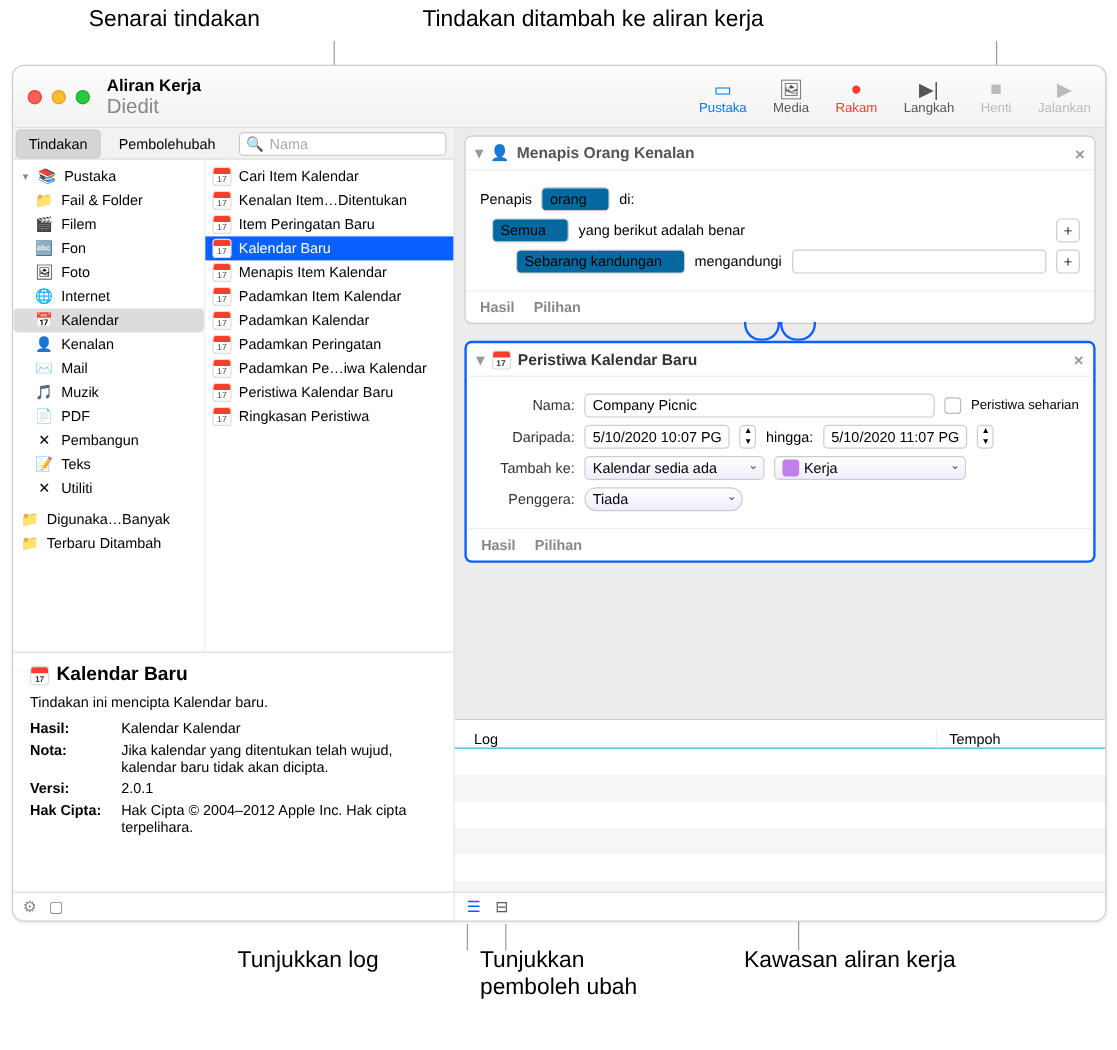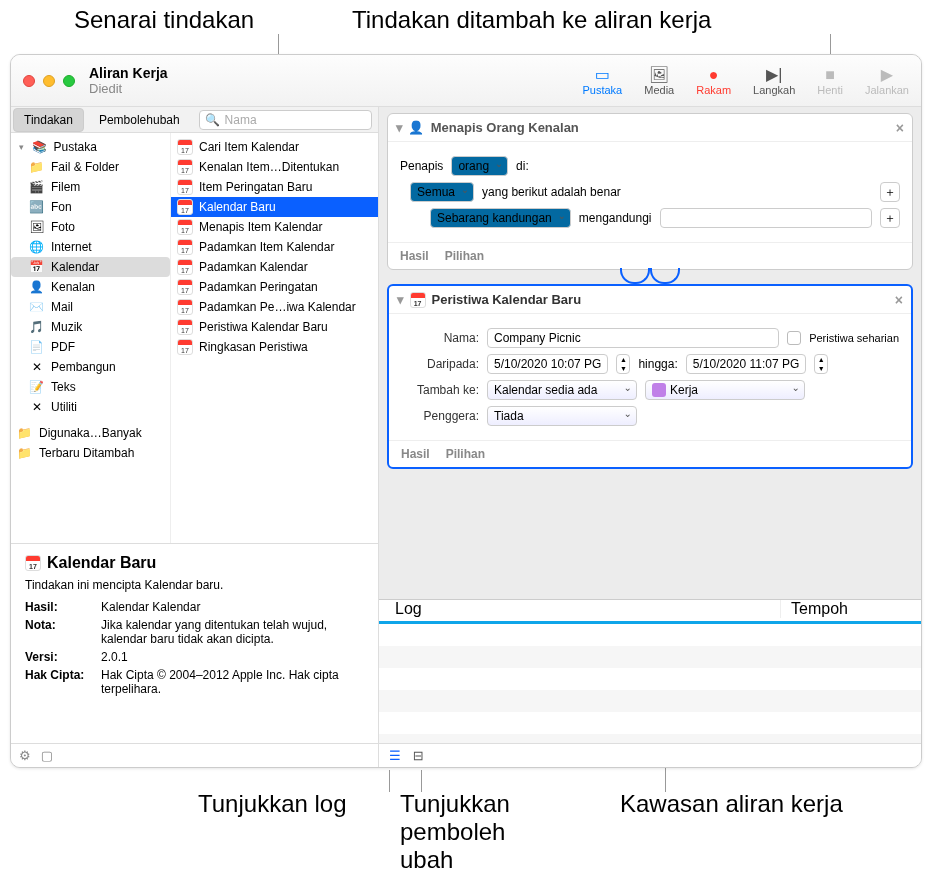--- a/index.html
+++ b/index.html
@@ -7,21 +7,21 @@
   font-family: -apple-system, "Helvetica Neue", Arial, sans-serif;
   font-size: 13px;
   color: #000;
   background: #fff;
   width: 931px;
   height: 875px;
   position: relative;
 }
 .callout {
   position: absolute;
-  font-size: 24px;
+  font-size: 19px;
   color: #000;
 }
 .callout-line {
   position: absolute;
   background: #999;
 }
 .window {
   position: absolute;
   top: 54px;
   left: 10px;
@@ -41,21 +41,21 @@
   background: linear-gradient(#fdfdfd,#f2f2f2);
   border-bottom: 1px solid #ddd;
 }
 .traffic { display: flex; gap: 8px; margin-right: 14px; }
 .tl { width: 12px; height: 12px; border-radius: 50%; }
 .tl.red { background: #ff5f57; border:1px solid #e0443e;}
 .tl.yel { background: #ffbd2e; border:1px solid #dea123;}
 .tl.grn { background: #28c940; border:1px solid #1dad2b;}
 .titlecenter { flex:1; }
 .wtitle { font-weight: 600; font-size: 14px; }
-.wsubtitle { font-size: 13px; color: #888; }
+.wsubtitle { font-size: 17px; color: #888; }
 .toolbar { display: flex; gap: 22px; align-items: center; }
 .tb-item { display:flex; flex-direction:column; align-items:center; font-size:11px; color:#555; }
 .tb-item.blue { color:#007aff; }
 .tb-item.red { color:#ff3b30; }
 .tb-item.grey { color:#bbb; }
 .tb-ico { width:20px; height:18px; display:flex; align-items:center; justify-content:center; font-size:16px; }
 .body { display:flex; height: calc(100% - 52px); }
 .leftpane { width: 368px; border-right:1px solid #ddd; display:flex; flex-direction:column; background:#fff;}
 .tabrow { display:flex; align-items:center; height:26px; border-bottom:1px solid #ddd; background:#f2f2f2;}
 .tab { font-size:12px; padding:4px 10px; border:1px solid #ccc; background:#e8e8e8; border-radius:4px; margin:0 2px;}
@@ -96,21 +96,21 @@
 .acfoot { display:flex; gap:16px; padding:6px 12px; border-top:1px solid #eee; font-size:12px; color:#888; font-weight:600;}
 .chkbox { width:14px; height:14px; border:1px solid #bbb; border-radius:3px; display:inline-block;}
 .connector { width:60px; height:14px; margin:-12px auto 2px auto; position:relative;}
 .connector::before, .connector::after {
   content:""; position:absolute; top:0; width:26px; height:14px;
   border:2px solid #0a60ff; border-top:none; border-radius:0 0 14px 14px;
 }
 .connector::before { left:0; }
 .connector::after { right:0; }
 .logpane { height:168px; border-top:1px solid #ccc; background:#fff; display:flex; flex-direction:column;}
-.loghdr { display:flex; height:24px; border-bottom:3px solid #0ea5e9; font-size:16px; align-items:flex-start;}
+.loghdr { display:flex; height:24px; border-bottom:1px solid #0ea5e9; font-size:12px; align-items:flex-end;}
 .loghdr .c1 { flex:1; padding-left:16px; border-right:1px solid #eee;}
 .loghdr .c2 { width:140px; padding-left:10px;}
 .logrows { flex:1; background:repeating-linear-gradient(#fff,#fff 22px,#f6f6f6 22px,#f6f6f6 44px);}
 .logfoot { height:24px; border-top:1px solid #ddd; display:flex; align-items:center; gap:12px; padding:0 10px; color:#555;}
 .cal-icon { width:16px; height:16px; background:#fff; border:1px solid #ddd; border-radius:3px; position:relative; display:inline-block;}
 .cal-icon::before { content:""; position:absolute; top:0; left:0; right:0; height:5px; background:#ff3b30; border-radius:2px 2px 0 0;}
 .cal-icon::after { content:"17"; position:absolute; bottom:0; left:0; right:0; font-size:7px; text-align:center; color:#333;}
 .colorswatch { width:14px; height:14px; border-radius:3px; display:inline-block; margin-right:4px; vertical-align:middle;}
 </style>
 </head>
@@ -395,21 +395,21 @@
             <div class="row">
               <span class="lbl">Tambah ke:</span>
               <span class="sel-ctrl blue" style="width:150px;">Kalendar sedia ada</span>
               <span class="sel-ctrl blue" style="width:160px;">
                 <span class="colorswatch" style="background:#c080e8;"></span>
                 <span>Kerja</span>
               </span>
             </div>
             <div class="row">
               <span class="lbl">Penggera:</span>
-              <span class="sel-ctrl blue" style="width:150px;">Tiada</span>
+              <span class="sel-ctrl blue" style="width:132px;border-radius:10px;">Tiada</span>
             </div>
           </div>
           <div class="acfoot">
             <span>Hasil</span>
             <span>Pilihan</span>
           </div>
         </div>
 
       </div>
 

